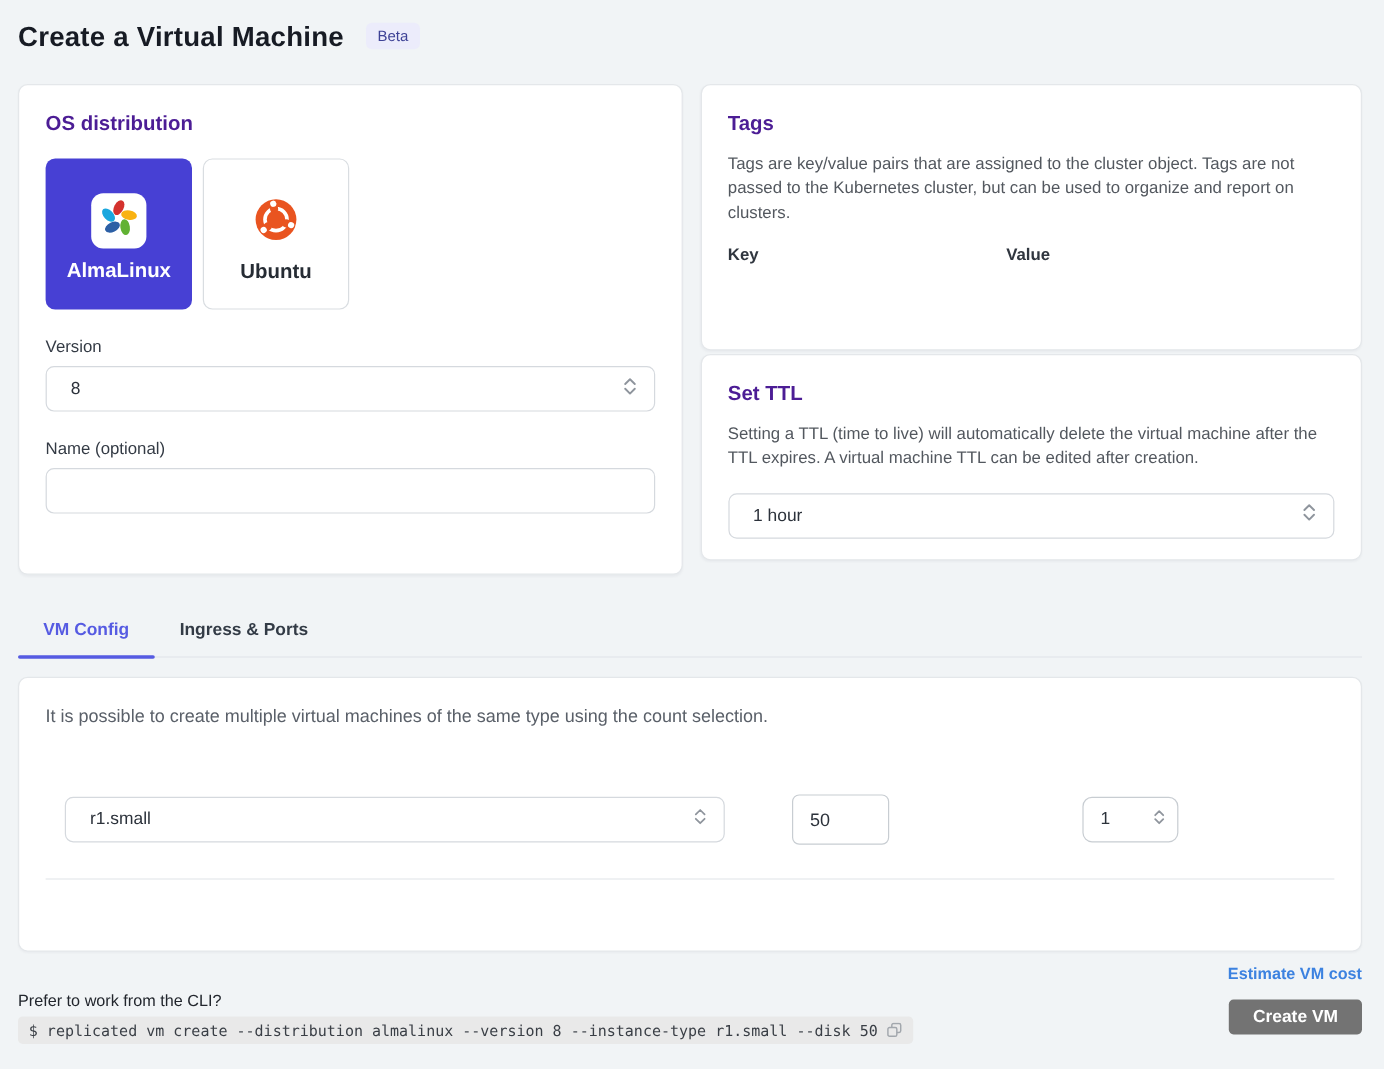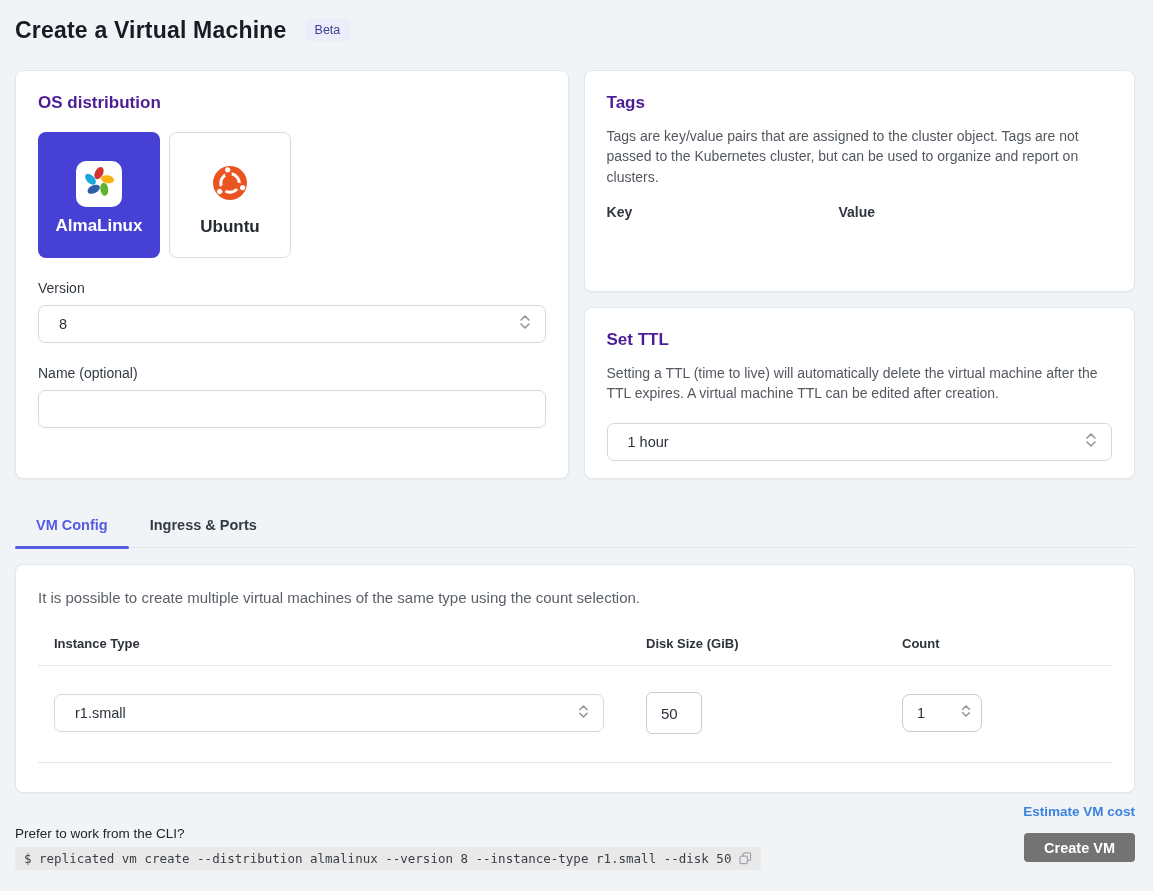--- a/index.html
+++ b/index.html
@@ -9,21 +9,21 @@
 
   
   .page-header { display:flex; align-items:center; gap:18px; height:36px; margin-bottom:22px; }
   .page-title { font-size:23px; font-weight:700; color:#171b24; letter-spacing:.2px; }
   .beta-badge { background:#ececfb; color:#3e4296; font-size:12.5px; font-weight:500; padding:4px 10px; border-radius:5px; }
 
   
   .card { background:#fff; border:1px solid #e4e7ea; border-radius:8px; box-shadow:0 1px 2px rgba(16,24,40,.04); }
   .top-grid { display:flex; gap:15px; align-items:stretch; }
   .col-left { width:554px; }
-  .col-right { width:552px; display:flex; flex-direction:column; gap:15px; }
+  .col-right { width:552px; display:flex; flex-direction:column; gap:3px; }
 
   .card-pad { padding:22px; }
   .card-title { font-size:17px; font-weight:700; color:#4c1d95; }
 
   
   .os-card { height:409px; }
   .tiles { display:flex; gap:9px; margin-top:19px; }
   .tile { width:122px; height:126px; border-radius:8px; display:flex; flex-direction:column; align-items:center; padding-top:29px; cursor:pointer; }
   .tile-selected { background:#4740d4; }
   .tile-plain { background:#fff; border:1px solid #d9dde1; }
@@ -61,21 +61,21 @@
   .config-card { margin-top:16px; height:229px; padding:24px 22px; }
   .config-note { font-size:15px; color:#5a6069; }
   .cfg-table { margin-top:30px; }
   .cfg-head { display:flex; padding-bottom:14px; border-bottom:1px solid #e5e8eb; }
   .cfg-row { display:flex; align-items:center; padding:26px 0 28px 0; border-bottom:1px solid #e5e8eb; }
   .c-instance { width:592px; padding-left:16px; }
   .c-disk { width:256px; padding-left:16px; }
   .c-count { flex:1; padding-left:16px; }
   .cfg-col-label { font-size:13px; font-weight:700; color:#2e333a; }
   .instance-select { width:550px; }
-  .disk-input { width:56px; height:42px; border:1px solid #c8cdd2; border-radius:6px; padding:0 14px; font-size:15px; color:#2c323b; font-family:"Liberation Sans",sans-serif; outline:none; }
+  .disk-input { width:81px; height:42px; border:1px solid #c8cdd2; border-radius:6px; padding:0 14px; font-size:15px; color:#2c323b; font-family:"Liberation Sans",sans-serif; outline:none;margin-left:14px; }
   .count-box { width:80px; height:38px; border:1px solid #c8cdd2; border-radius:8px; display:flex; align-items:center; justify-content:space-between; padding:0 10px 0 14px; background:#fff; }
   .count-value { font-size:14.5px; color:#2c323b; }
 
   
   .footer { display:flex; justify-content:space-between; align-items:flex-start; margin-top:11px; }
   .footer-left { margin-top:22px; }
   .cli-prompt { font-size:13.5px; color:#22262d; margin-bottom:6px; }
   .cli-box { display:inline-flex; align-items:center; gap:8px; background:#e9e9e9; border-radius:4px; padding:4px 9px; }
   .cli-code { font-family:"DejaVu Sans Mono","Liberation Mono",monospace; font-size:12.5px; color:#3a3f46; white-space:nowrap; }
   .copy-btn { display:inline-flex; cursor:pointer; }
@@ -195,25 +195,20 @@
 
   <div class="tabs">
     <div class="tab active">VM Config</div>
     <div class="tab">Ingress &amp; Ports</div>
   </div>
 
   <div class="card config-card">
     <div class="config-note">It is possible to create multiple virtual machines of the same type using the count selection.</div>
 
     <div class="cfg-table">
-      <div class="cfg-head">
-        <div class="c-instance cfg-col-label">Instance Type</div>
-        <div class="c-disk cfg-col-label">Disk Size (GiB)</div>
-        <div class="c-count cfg-col-label">Count</div>
-      </div>
 
       <div class="cfg-row">
         <div class="c-instance">
           <div class="select instance-select">
             <span class="select-value">r1.small</span>
             <span class="chev">
               <svg width="11" height="15" viewBox="0 0 12 16" fill="none" stroke="#8f959d" stroke-width="1.6" stroke-linecap="round" stroke-linejoin="round">
                 <path d="M2 6 L6 2 L10 6"></path>
                   <path d="M2 10 L6 14 L10 10"></path>
               </svg>

